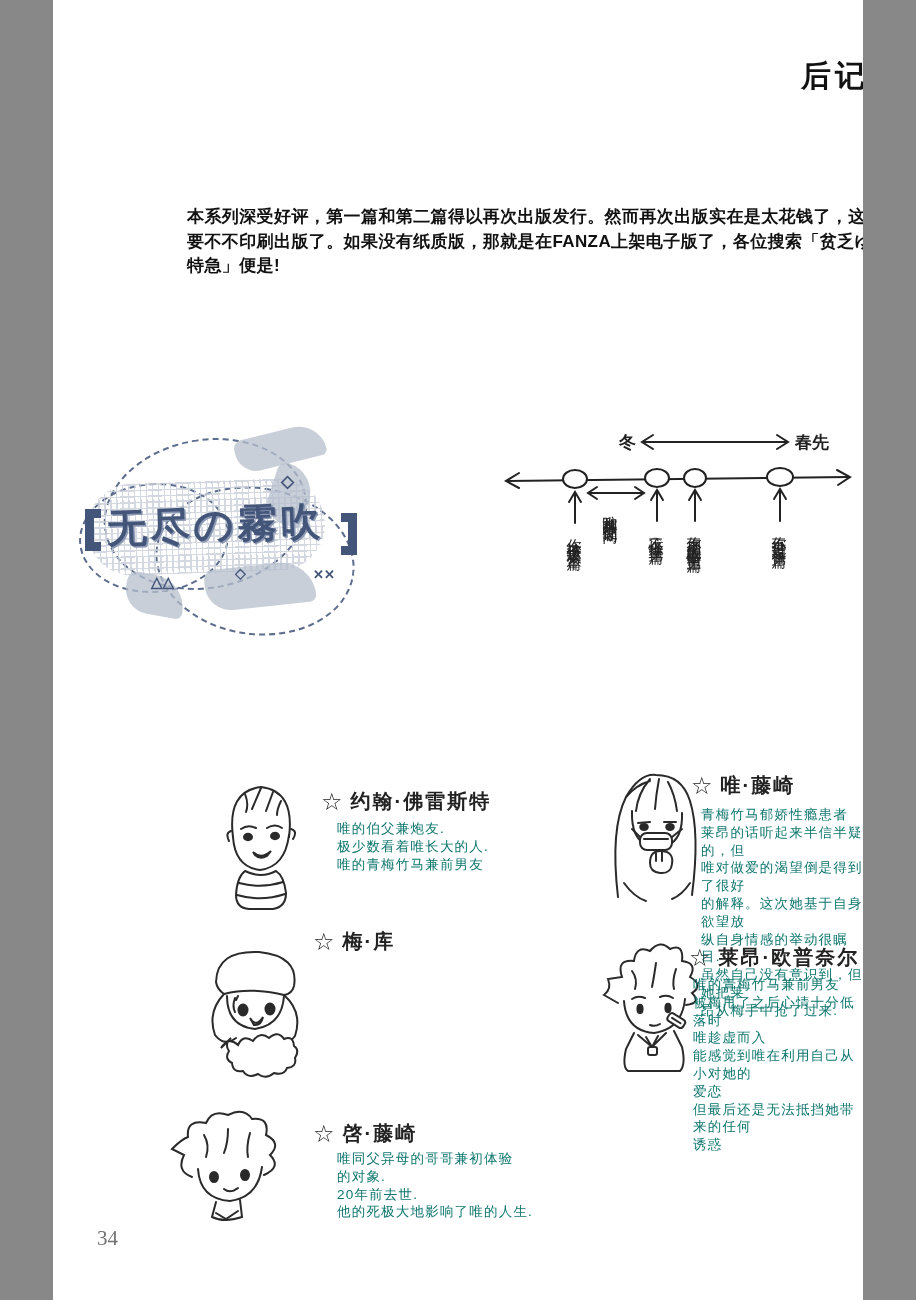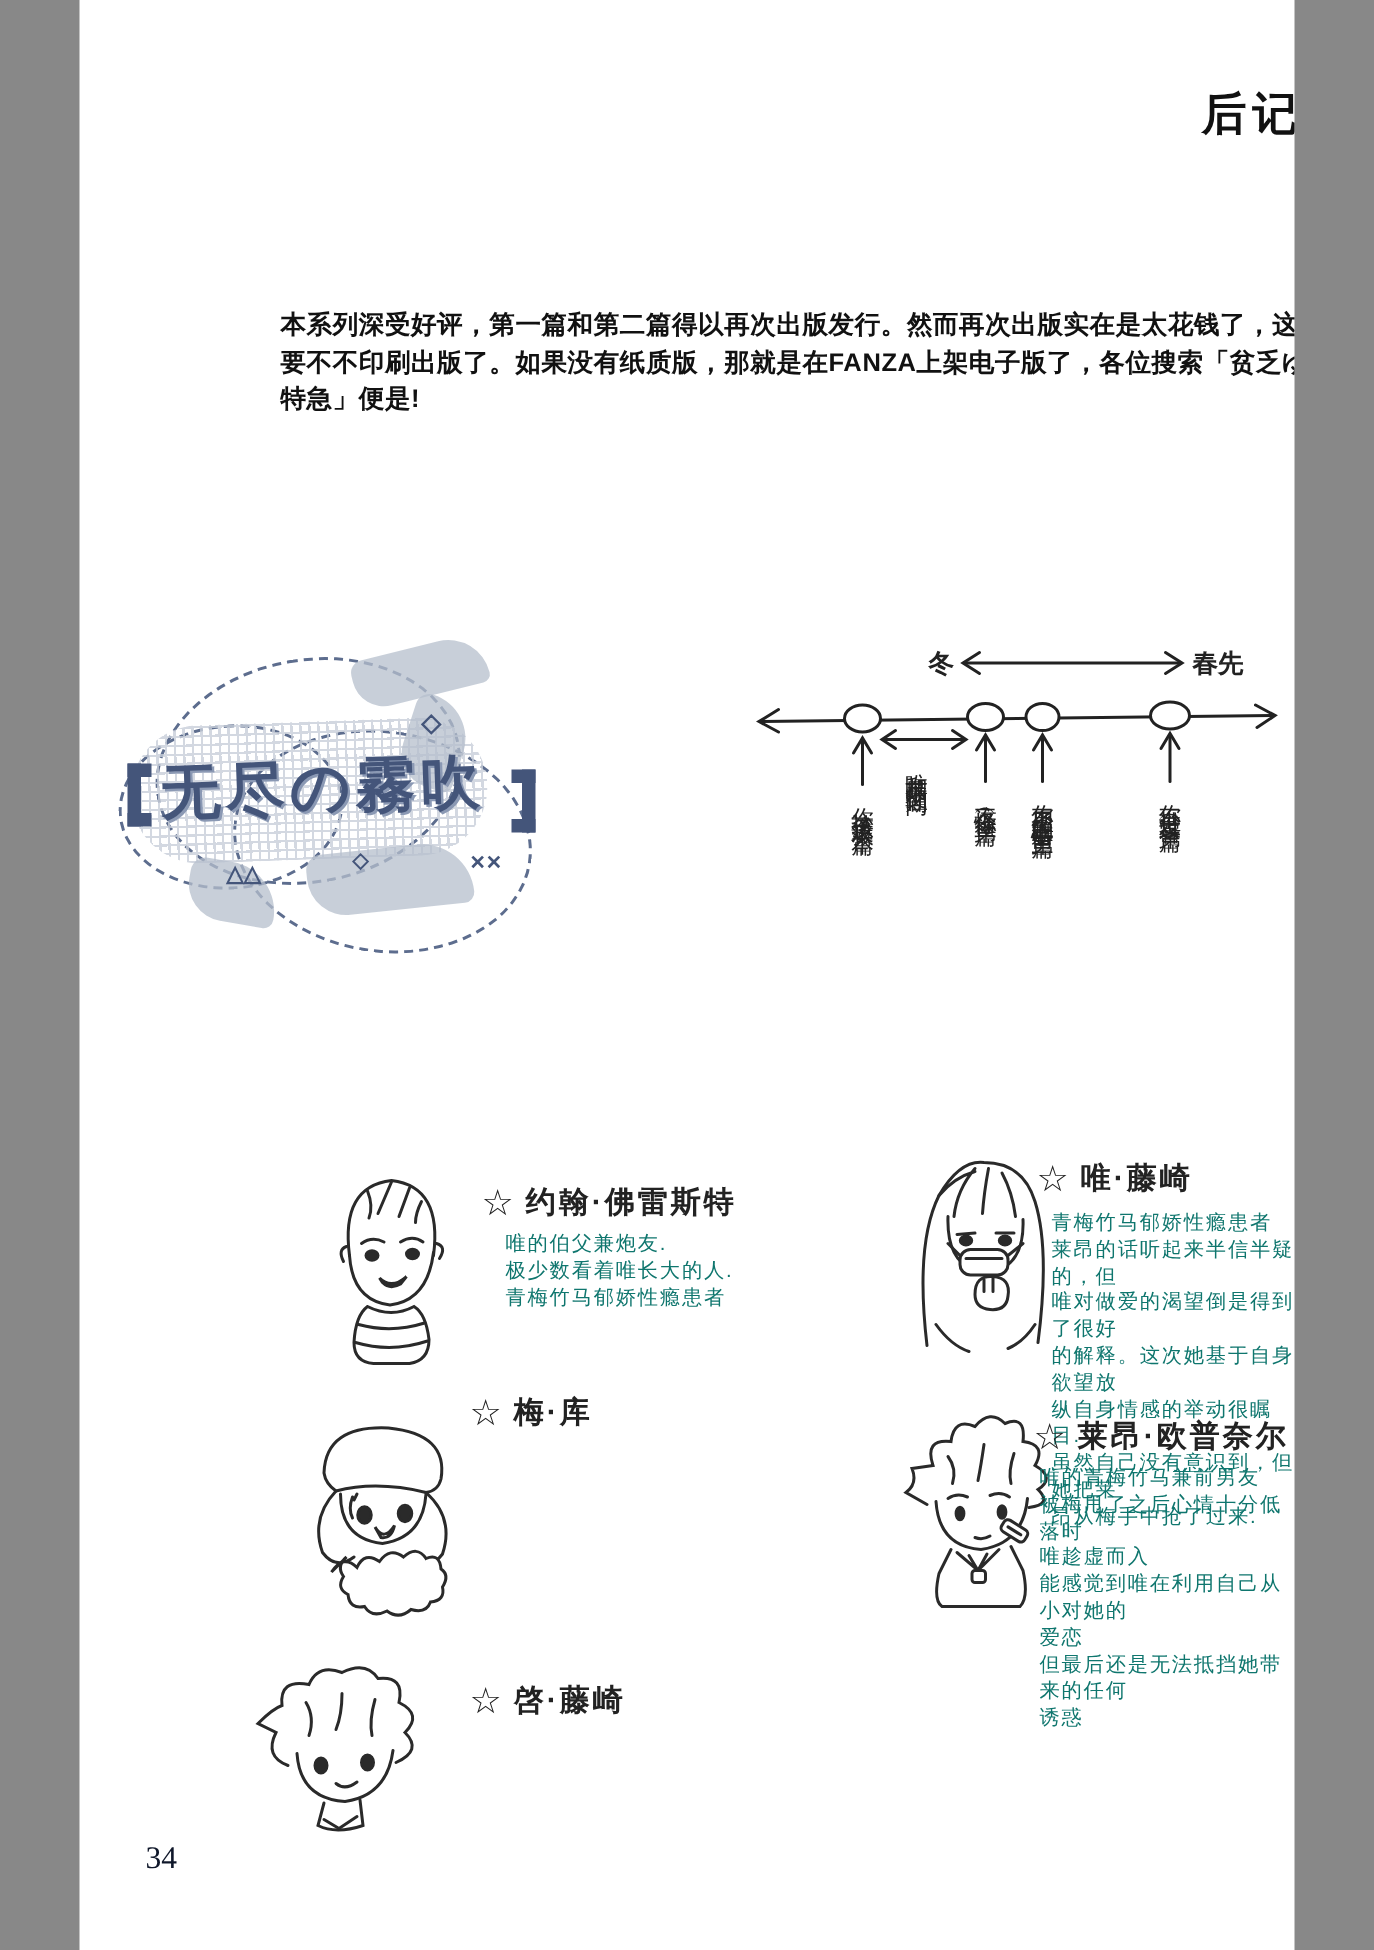--- a/index.html
+++ b/index.html
@@ -61,21 +61,21 @@
   
   .char-name { position:absolute; font-size:20px; font-weight:bold; color:#222; letter-spacing:2px; white-space:nowrap; }
   .char-name .star { font-size:24px; font-weight:normal; margin-right:6px; vertical-align:-2px; }
   .char-desc {
     position:absolute; font-size:13.5px; line-height:17.8px; color:#0f766e;
     letter-spacing:1.2px; white-space:pre-line; font-weight:500;
   }
   .portrait { position:absolute; }
   .portrait svg path, .portrait svg line, .portrait svg rect, .portrait svg circle { vector-effect:non-scaling-stroke; }
 
-  .page-number { position:absolute; left:44px; top:1226px; font-size:21px; font-family:"Liberation Serif", serif; color:#0f172a;text-align:center; }
+  .page-number { position:absolute; left:44px; top:1226px; font-size:21px; font-family:"Liberation Serif", serif; color:#737373;text-align:center; }
 </style>
 </head>
 <body>
 
 <div class="page">
 
   <h1 class="page-title">后记</h1>
 
   <p class="body-text p2">本系列深受好评，第一篇和第二篇得以再次出版发行。然而再次出版实在是太花钱了，这次想着
 要不不印刷出版了。如果没有纸质版，那就是在FANZA上架电子版了，各位搜索「贫乏ゆすり超
@@ -149,21 +149,21 @@
       <path d="M50,77 Q58,85 68,76 L64,81 Q57,85 52,80 Z" fill="#fff"></path>
       <path d="M42,96 Q34,102 33,120 Q33,133 46,134 L70,134 Q83,132 83,118 Q81,101 73,96 Q58,104 42,96"></path>
       <path d="M36,108 Q58,114 80,107 M34,120 Q58,127 82,119"></path>
     </svg>
   </div>
   <h3 class="char-name" style="left:268px; top:788px;">
     <span class="star">☆</span><span>约翰·佛雷斯特</span>
   </h3>
   <div class="char-desc" style="left:284px; top:820px;">唯的伯父兼炮友.
 极少数看着唯长大的人.
-青梅竹马郁娇性瘾患者</div>
+唯的青梅竹马兼前男友</div>
 
   <div class="portrait" style="left:138px; top:938px; width:130px; height:165px;">
     <svg width="130" height="165" viewBox="0 0 130 165" fill="none" stroke="#2a2a2a" stroke-width="2" stroke-linecap="round">
       <path d="M25,44 Q26,12 68,14 Q108,18 103,48 Q101,56 93,57 Q60,49 33,56 Q26,51 25,44 Z" fill="#fff"></path>
       <path d="M33,56 Q16,74 24,97 Q33,109 45,100 M93,57 Q112,74 104,98 Q95,110 85,101"></path>
       <path d="M36,58 Q36,88 64,91 Q91,87 93,58"></path>
       <ellipse cx="52" cy="72" rx="4.5" ry="5.5" fill="#2a2a2a"></ellipse>
       <ellipse cx="79" cy="71" rx="4.5" ry="5.5" fill="#2a2a2a"></ellipse>
       <path d="M59,80 Q65,90 72,79 Q70,88 63,87 Z" fill="#fff"></path>
       <path d="M44,60 q-3,8 0,14 M47,58 l-2,4"></path>
@@ -182,20 +182,24 @@
       <ellipse cx="56" cy="72" rx="4" ry="5" fill="#2a2a2a"></ellipse>
       <ellipse cx="87" cy="70" rx="4" ry="5" fill="#2a2a2a"></ellipse>
       <path d="M66,84 Q72,89 80,83"></path>
       <path d="M58,97 L54,112 Q66,118 84,112 L82,95"></path>
       <path d="M58,108 L68,114 L80,106"></path>
     </svg>
   </div>
   <h3 class="char-name" style="left:260px; top:1120px;">
     <span class="star">☆</span><span>啓·藤崎</span>
   </h3>
+  <div class="char-desc" style="left:284px; top:1150px;">唯同父异母的哥哥兼初体验
+的对象.
+20年前去世.
+他的死极大地影响了唯的人生.</div>
 
   <div class="portrait" style="left:545px; top:765px; width:112px; height:150px;">
     <svg width="112" height="150" viewBox="0 0 112 150" fill="none" stroke="#2a2a2a" stroke-width="2" stroke-linecap="round">
       <path d="M20,132 Q12,64 28,32 Q42,8 58,10 Q84,10 92,36 Q102,68 94,130"></path>
       <path d="M28,32 Q38,20 52,16 M52,14 Q40,28 38,46 M61,14 Q58,30 57,44 M70,17 Q77,30 79,46"></path>
       <path d="M34,46 Q33,74 50,81 M84,48 Q85,74 69,81"></path>
       <path d="M40,58 L52,57 M66,57 L78,57"></path>
       <ellipse cx="46" cy="62" rx="3.8" ry="3" fill="#2a2a2a"></ellipse>
       <ellipse cx="72" cy="62" rx="3.8" ry="3" fill="#2a2a2a"></ellipse>
       <rect x="42" y="68" width="32" height="17" rx="7" fill="#fff"></rect>

